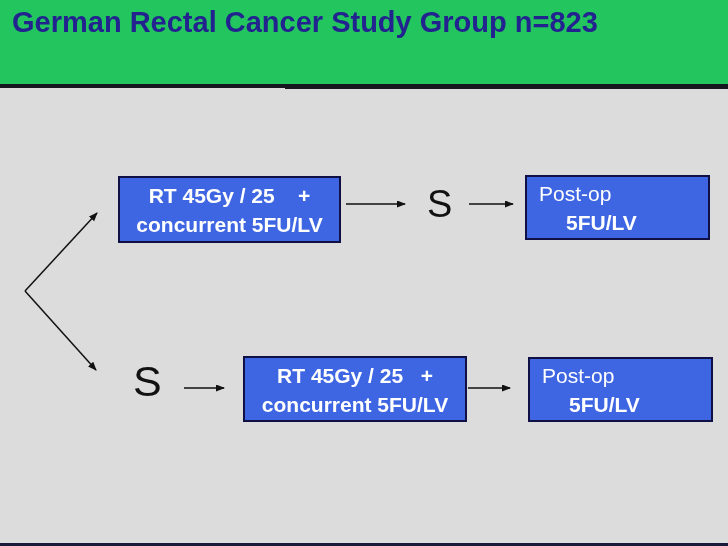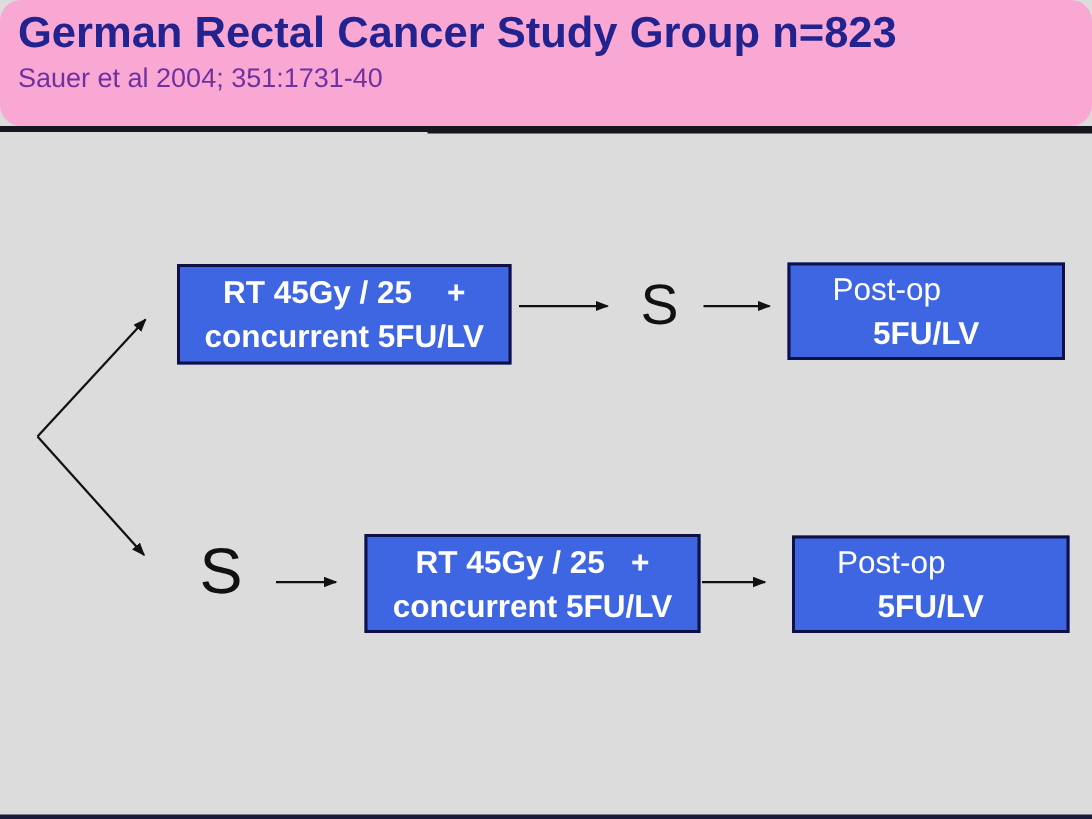--- a/index.html
+++ b/index.html
@@ -6,22 +6,21 @@
   body {
     width: 728px; height: 546px;
     position: relative;
     overflow: hidden;
     background: #DCDCDC;
     font-family: "Liberation Sans", sans-serif;
   }
   .header {
     position: absolute; left: 0; top: 0;
     width: 728px; height: 84px;
-    background: #f9a8d4;
-    border-radius: 14px;
+    background: #22c55e;
   }
   .slide-title {
     position: absolute; left: 12px; top: 6px;
     font-size: 29px; font-weight: bold;
     color: #23238F;
     letter-spacing: 0px;
     white-space: nowrap;
   }
   .citation {
     position: absolute; left: 12px; top: 42px;
@@ -48,21 +47,21 @@
     position: absolute;
     background: #3E66E3;
     border: 2px solid #101045;
     box-sizing: border-box;
     color: #FFFFFF;
     font-size: 21px;
     line-height: 29px;
   }
   .box .line { white-space: pre; }
   .box.centered { text-align: center; padding-top: 3px; font-weight: bold; }
-  .box.postop { text-align: left; padding-top: 2px; padding-left: 28px; }
+  .box.postop { text-align: left; padding-top: 2px; padding-left: 12px; }
   .box.postop .line2 { margin-left: 27px; font-weight: bold; }
   .box-chemo-top    { left: 118px; top: 176px; width: 223px; height: 67px; }
   .box-postop-top   { left: 525px; top: 175px; width: 185px; height: 65px; }
   .box-chemo-bottom { left: 243px; top: 356px; width: 224px; height: 66px; }
   .box-postop-bottom{ left: 528px; top: 357px; width: 185px; height: 65px; }
   .s-label {
     position: absolute;
     color: #111111;
     line-height: 1;
   }
@@ -72,21 +71,20 @@
     position: absolute; left: 0; top: 0;
     width: 728px; height: 546px;
     pointer-events: none;
   }
 </style>
 </head>
 <body>
 
 <div class="header">
   <div class="slide-title">German Rectal Cancer Study Group  n=823</div>
-  <div class="citation">Sauer et al 2004; 351:1731-40</div>
 </div>
 <div class="header-rule"></div>
 <div class="header-rule-2"></div>
 
 <svg class="arrows" viewBox="0 0 728 546">
   <defs>
     <marker id="ah" markerWidth="9" markerHeight="8" refX="8" refY="3.5" orient="auto" markerUnits="userSpaceOnUse">
       <path d="M0,0 L9,3.5 L0,7 Z" fill="#111111"></path>
     </marker>
   </defs>

